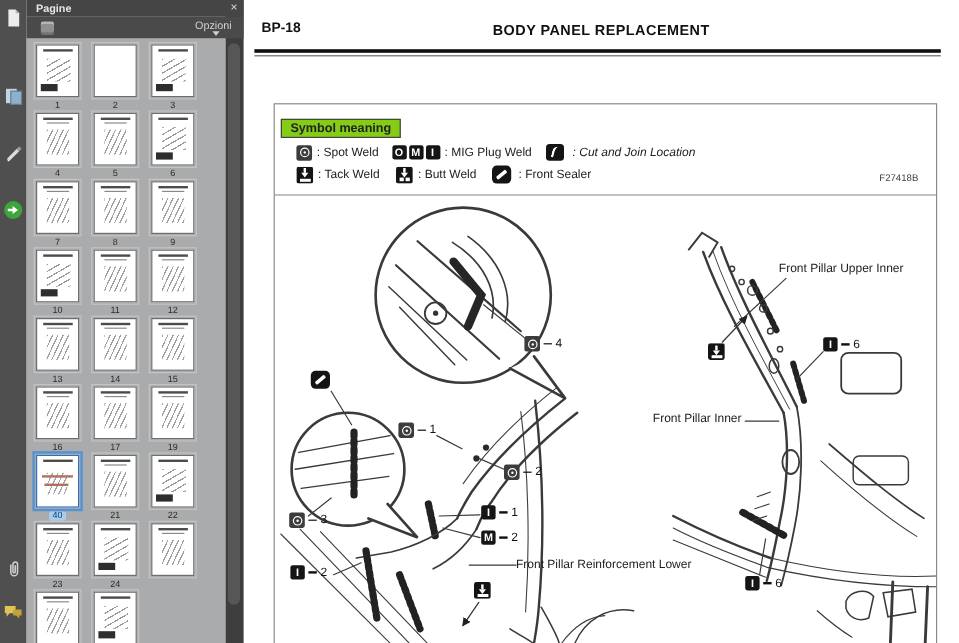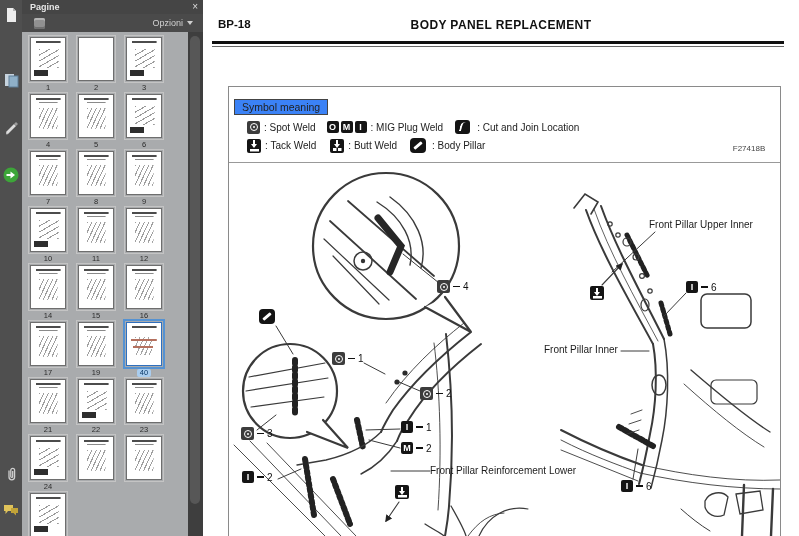--- a/index.html
+++ b/index.html
@@ -12,21 +12,21 @@
 
   
   .panel-header{position:absolute;left:22px;top:0;width:181px;height:14px;background:#454545;color:#e6e6e6;
                 display:flex;align-items:center;justify-content:space-between;z-index:4;gap:46px;}
   .panel-title{font-size:9px;font-weight:bold;margin-left:8px;}
   .panel-close{font-size:10px;margin-right:5px;color:#dcdcdc;cursor:pointer;line-height:10px;}
   .panel-toolbar{position:absolute;left:22px;top:14px;width:181px;height:18px;background:#4a4a4a;
                  display:flex;align-items:center;justify-content:space-between;z-index:4;}
   .tool-ic{width:11px;height:11px;margin-left:12px;background:#909090;border-radius:2px;
            box-shadow:inset 0 2px 0 #b5b5b5, inset 0 -2px 0 #6f6f6f;}
-  .options-btn{display:flex;align-items:center;margin-right:10px;color:#d2d2d2;font-size:9px;cursor:pointer;}
+  .options-btn{display:flex;align-items:center;margin-right:10px;color:#d2d2d2;font-size:9px;cursor:pointer;flex-direction:column;}
   .options-caret{width:0;height:0;border-left:3px solid transparent;border-right:3px solid transparent;
                  border-top:4px solid #cfcfcf;margin-left:4px;}
 
   .panel-body{position:absolute;left:22px;top:32px;width:166px;height:504px;background:#a9abad;overflow:hidden;}
   .thumb-grid{display:grid;grid-template-columns:repeat(3,38px);column-gap:10px;grid-auto-rows:57px;
               padding:5px 0 0 7px;}
   .cell{width:38px;display:flex;flex-direction:column;align-items:center;cursor:pointer;}
   .thumb{position:relative;width:36px;height:44px;background:#fff;border:1px solid #6e6e6e;
          outline:1px solid #c4c4c4;outline-offset:1px;box-sizing:border-box;}
   .thumb-art{position:absolute;inset:2px;background-repeat:no-repeat;}
@@ -56,21 +56,21 @@
   
   .main{position:absolute;left:203px;top:0;width:596px;height:536px;background:#fff;}
   .doc-code{position:absolute;left:218px;top:18px;font-size:11.5px;font-weight:bold;color:#111;}
   .doc-title{position:absolute;left:203px;top:18px;width:596px;text-align:center;font-size:12px;
              font-weight:bold;letter-spacing:.4px;color:#111;}
   .doc-rule{position:absolute;left:212px;top:41px;width:572px;height:2px;
             border-top:3px solid #101010;border-bottom:1px solid #666;}
 
   .figure-box{position:absolute;left:228px;top:86px;width:553px;height:470px;border:1.2px solid #8a8a8a;box-sizing:border-box;}
   .legend-sep{position:absolute;left:229px;top:162px;width:551px;height:1px;background:#999;}
-  .symbox{position:absolute;left:234px;top:99px;border:1px solid #444;padding:1px 7px;font-size:10.5px;color:#222;background:#3b82f6;}
+  .symbox{position:absolute;left:234px;top:99px;border:1px solid #444;padding:1px 7px;font-size:10.5px;color:#222;background:#84cc16;font-weight:bold;}
   .leg-row{position:absolute;display:flex;align-items:center;font-size:10px;color:#222;white-space:nowrap;}
   .leg-row .t{margin-left:4px;}
   .figcode{position:absolute;left:720px;top:144px;width:58px;text-align:center;font-size:8px;color:#444;}
 
   
   .spot{width:13px;height:13px;background:#3c3c3c;border-radius:2px;position:relative;display:inline-block;}
   .spot::before{content:"";position:absolute;left:2.5px;top:2.5px;width:8px;height:8px;border:1.5px solid #fff;
                 border-radius:50%;box-sizing:border-box;}
   .spot::after{content:"";position:absolute;left:5.5px;top:5.5px;width:2px;height:2px;background:#fff;border-radius:50%;}
   .sq{width:12px;height:12px;background:#151515;border-radius:2px;color:#fff;font-weight:bold;font-size:9px;
@@ -235,20 +235,26 @@
           <div class="num">11</div>
         </div>
 
         <div class="cell art">
           <div class="thumb">
             <div class="thumb-art"></div>
           </div>
           <div class="num">12</div>
         </div>
 
+        <div class="cell art">
+          <div class="thumb">
+            <div class="thumb-art"></div>
+          </div>
+          <div class="num">13</div>
+        </div>
 
         <div class="cell art">
           <div class="thumb">
             <div class="thumb-art"></div>
           </div>
           <div class="num">14</div>
         </div>
 
         <div class="cell art">
           <div class="thumb">
@@ -350,29 +356,29 @@
   <span class="symbox">Symbol meaning</span>
 
   <div class="leg-row" style="left:247px;top:120px;">
     <span class="spot"></span>
     <span class="t">: Spot Weld</span>
     <span class="sq" style="margin-left:11px;">O</span>
     <span class="sq" style="margin-left:2px;">M</span>
     <span class="sq" style="margin-left:2px;">I</span>
     <span class="t">: MIG Plug Weld</span>
     <span class="cut" style="margin-left:12px;"></span>
-    <span class="t" style="margin-left:7px;">: Cut and Join Location</span>
+    <span class="t" style="margin-left:7px;font-style:italic;">: Cut and Join Location</span>
   </div>
   <div class="leg-row" style="left:247px;top:138px;">
     <span class="tack"></span>
     <span class="t">: Tack Weld</span>
     <span class="butt" style="margin-left:14px;"></span>
     <span class="t">: Butt Weld</span>
     <span class="sealer" style="margin-left:13px;"></span>
-    <span class="t" style="margin-left:6px;">: Body Pillar</span>
+    <span class="t" style="margin-left:6px;">: Front Sealer</span>
   </div>
   <div class="figcode">F27418B</div>
 
   <svg class="diagram" width="551" height="372" viewBox="0 0 551 372">
     <defs>
       <marker id="arr" viewBox="0 0 10 10" refX="8" refY="5" markerWidth="6.5" markerHeight="6.5" orient="auto-start-reverse">
         <path d="M0 0 L10 5 L0 10 z" fill="#222"></path>
       </marker>
     </defs>
     <g stroke="#3a3a3a" fill="none" stroke-width="1.2" stroke-linecap="round">

